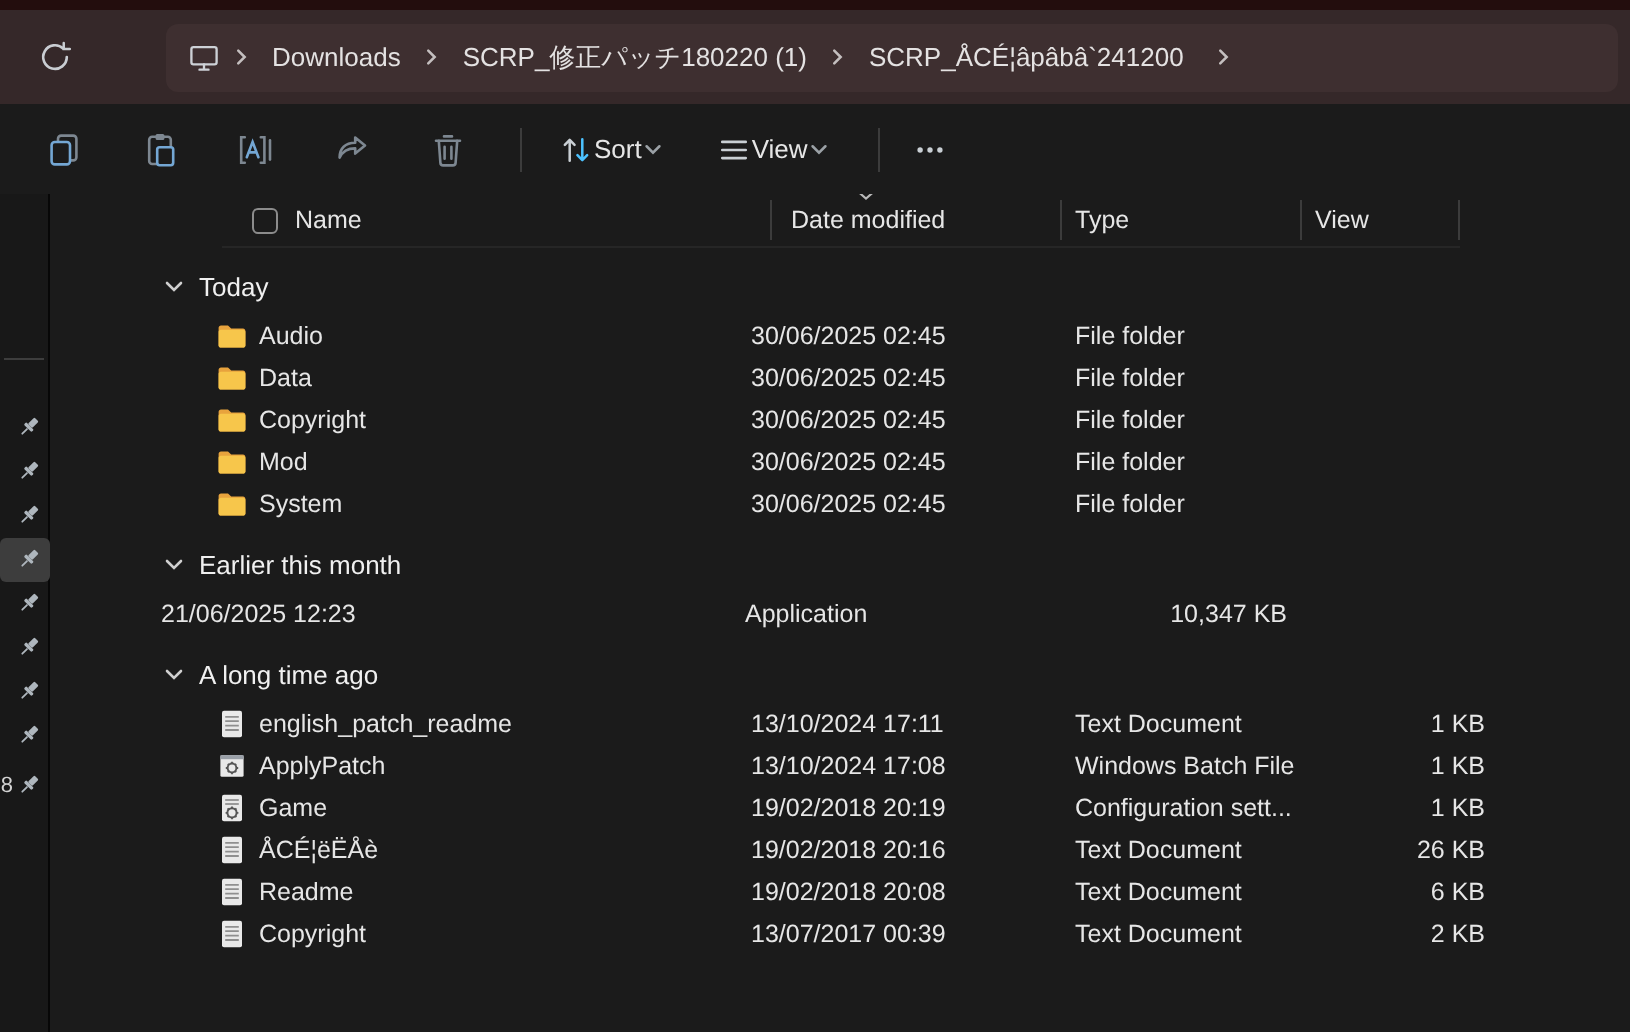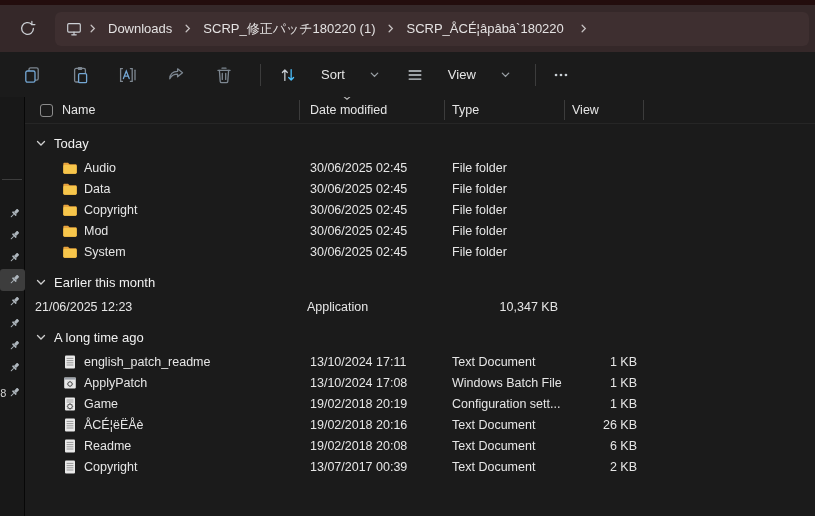--- a/index.html
+++ b/index.html
@@ -2,58 +2,58 @@
 <html><head>
 <meta charset="utf-8">
 <style>
   html,body{margin:0;padding:0;background:#000;}
   *{box-sizing:border-box;font-family:"Liberation Sans","DejaVu Sans",sans-serif;}
   .window{position:relative;width:815px;height:516px;background:#1b1b1b;overflow:hidden;}
 
   
   .tb-topstrip{height:5px;background:#230d0d;}
   .titlebar{background:#352829;height:52px;}
-  .tb-row{display:flex;align-items:center;height:47px;padding:0 6px 0 14px;}
+  .tb-row{display:flex;align-items:center;height:47px;padding:0 6px 0 14px;gap:28px;}
   .icon-btn{background:none;border:none;padding:4px;display:flex;align-items:center;justify-content:center;cursor:pointer;color:#c9cdd2;}
   .address-bar{margin-left:14px;flex:1;height:34px;background:#3e2f30;border-radius:6px;display:flex;align-items:center;padding:0 10px;color:#e4e2e2;font-size:13px;overflow:hidden;}
   .crumb{padding:3px 6px;border-radius:4px;white-space:nowrap;cursor:pointer;}
   .crumb-sep{display:flex;align-items:center;margin:0 4px;color:#c4bfbf;}
 
   
   .toolbar{height:45px;background:#1b1b1b;display:flex;align-items:center;padding-left:12px;}
   .tool-btn{background:none;border:none;border-radius:4px;width:40px;height:34px;display:flex;align-items:center;justify-content:center;cursor:pointer;margin-right:8px;}
   .tool-sep{width:1px;height:22px;background:#3c3c3c;margin:0 8px;}
-  .dd-btn{background:none;border:none;border-radius:4px;height:34px;display:flex;align-items:center;gap:24px;padding:0 10px;color:#e6e6e6;font-size:13px;cursor:pointer;margin-right:6px;}
+  .dd-btn{background:none;border:none;border-radius:4px;height:34px;display:flex;align-items:center;gap:0;padding:0 10px;color:#e6e6e6;font-size:13px;cursor:pointer;margin-right:6px;}
 
   
   .main{position:relative;display:flex;height:419px;}
   .rail{width:25px;background:#181818;border-right:1px solid #070707;flex:none;display:flex;flex-direction:column;align-items:center;}
   .rail-divider{width:20px;height:1px;background:#3d3d3d;margin-top:82px;}
   .rail-pin{width:25px;height:22px;display:flex;align-items:center;justify-content:flex-end;padding-right:4px;color:#aeb6bd;cursor:pointer;position:relative;}
   .rail-pin.selected{background:#3d3d3d;border-radius:3px;}
   .rail-pin .badge{font-size:11px;color:#d2d2d2;margin-right:2px;margin-left:-4px;}
-  .content{flex:1;display:flex;flex-direction:column;overflow:hidden;}
+  .content{flex:1;display:flex;flex-direction:column;overflow:hidden;align-items:center;}
 
   
   .grid{display:grid;grid-template-columns:275px 145px 120px 79px 1fr;align-items:center;}
   .header-row{height:27px;color:#e6e6e6;font-size:12.5px;border-bottom:1px solid #262626;}
   .hcell{height:20px;display:flex;align-items:center;border-right:1px solid #3c3c3c;position:relative;cursor:pointer;}
   .hcell.last{border-right:1px solid #3c3c3c;}
   .hcell .cb{width:13px;height:13px;border:1px solid #8c8c8c;border-radius:3px;background:transparent;margin:0 9px 0 15px;}
   .hcell.name-h{padding-left:0;}
   .hcell.date-h{padding-left:10px;}
   .hcell.type-h{padding-left:7px;}
   .hcell.size-h{padding-left:7px;}
   .sort-caret{position:absolute;top:-9px;left:42px;color:#b9b9b9;}
 
   
   .list{padding-top:8px;color:#e6e6e6;}
   .group-header{height:22px;display:flex;align-items:center;font-size:13px;color:#f0f0f0;padding-left:10px;gap:7px;cursor:pointer;margin-bottom:3px;}
   .group-header .gchev{color:#cfcfcf;display:flex;}
-  .row{height:21px;font-size:12.5px;cursor:pointer;}
+  .row{height:21px;font-size:12.5px;cursor:pointer;gap:20px;}
   .cell-name{display:flex;align-items:center;padding-left:37px;gap:6px;overflow:hidden;white-space:nowrap;}
   .cell-date{padding-left:10px;white-space:nowrap;}
   .cell-type{padding-left:7px;white-space:nowrap;}
   .cell-size{text-align:right;padding-right:7px;white-space:nowrap;}
   .ficon{width:16px;height:16px;flex:none;display:flex;}
   .group-gap{height:9px;}
 </style>
 </head>
 <body>
 
@@ -86,21 +86,21 @@
               <svg width="11" height="11" viewBox="0 0 12 12" fill="none" stroke="currentColor" stroke-width="1.4" stroke-linecap="round">
                 <path d="M4.5 2.5 8 6l-3.5 3.5"></path>
               </svg>
             </span>
             <span class="crumb">SCRP_修正パッチ180220 (1)</span>
             <span class="crumb-sep">
               <svg width="11" height="11" viewBox="0 0 12 12" fill="none" stroke="currentColor" stroke-width="1.4" stroke-linecap="round">
                 <path d="M4.5 2.5 8 6l-3.5 3.5"></path>
               </svg>
             </span>
-            <span class="crumb">SCRP_ÅCÉ¦âpâbâ`180220</span>
+            <span class="crumb">SCRP_ÅCÉ¦âpâbâ`241200</span>
             <span class="crumb-sep" style="margin-left:8px;">
               <svg width="11" height="11" viewBox="0 0 12 12" fill="none" stroke="currentColor" stroke-width="1.4" stroke-linecap="round">
                 <path d="M4.5 2.5 8 6l-3.5 3.5"></path>
               </svg>
             </span>
           </span>
       </div>
     </div>
   </div>
 

